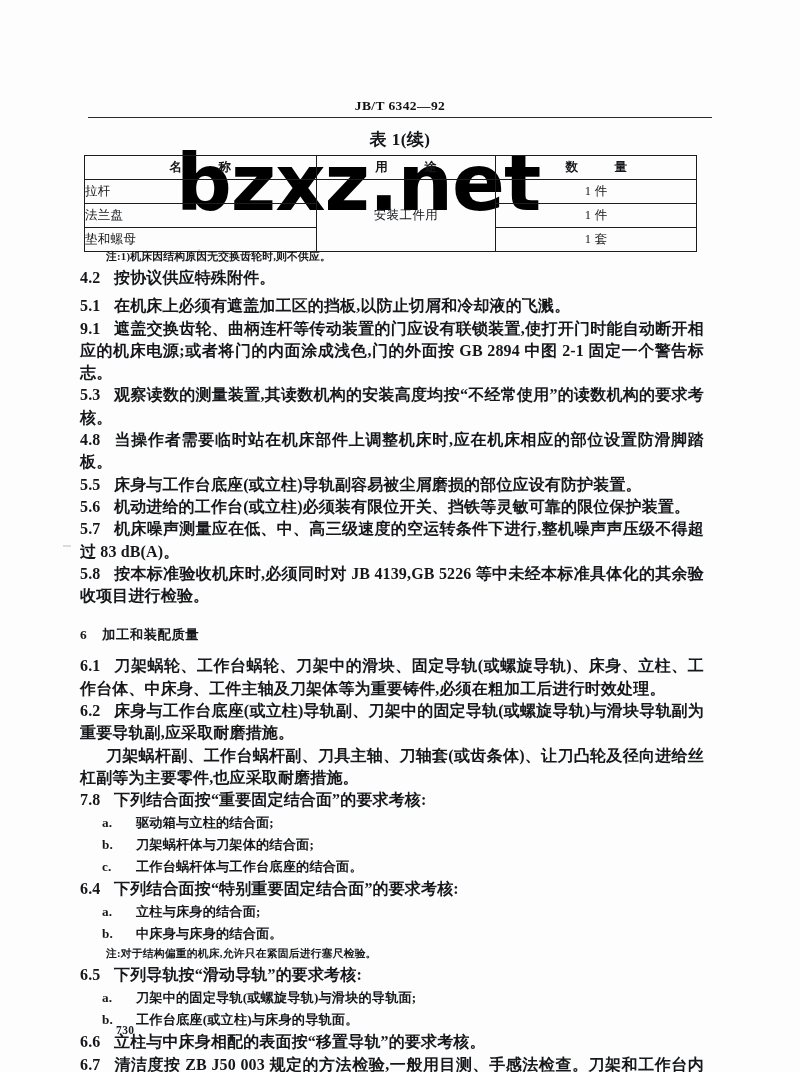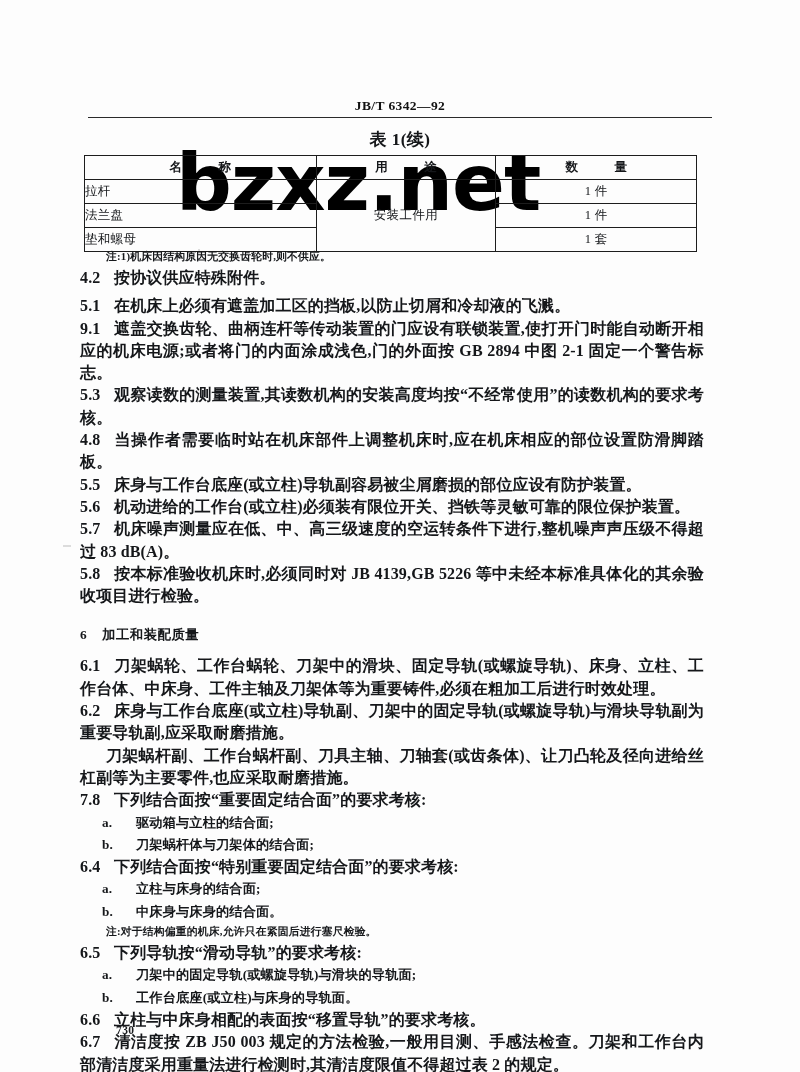--- a/index.html
+++ b/index.html
@@ -332,20 +332,23 @@
 
     <p class="para">
       <span class="num">7.8</span><span>下列结合面按“重要固定结合面”的要求考核:</span>
     </p>
     <p class="subitem">
       <span class="lbl">a.</span><span>驱动箱与立柱的结合面;</span>
     </p>
     <p class="subitem">
       <span class="lbl">b.</span><span>刀架蜗杆体与刀架体的结合面;</span>
     </p>
+    <p class="subitem">
+      <span class="lbl">c.</span><span>工作台蜗杆体与工作台底座的结合面。</span>
+    </p>
 
     <p class="para">
       <span class="num">6.4</span><span>下列结合面按“特别重要固定结合面”的要求考核:</span>
     </p>
     <p class="subitem">
       <span class="lbl">a.</span><span>立柱与床身的结合面;</span>
     </p>
     <p class="subitem">
       <span class="lbl">b.</span><span>中床身与床身的结合面。</span>
     </p>

